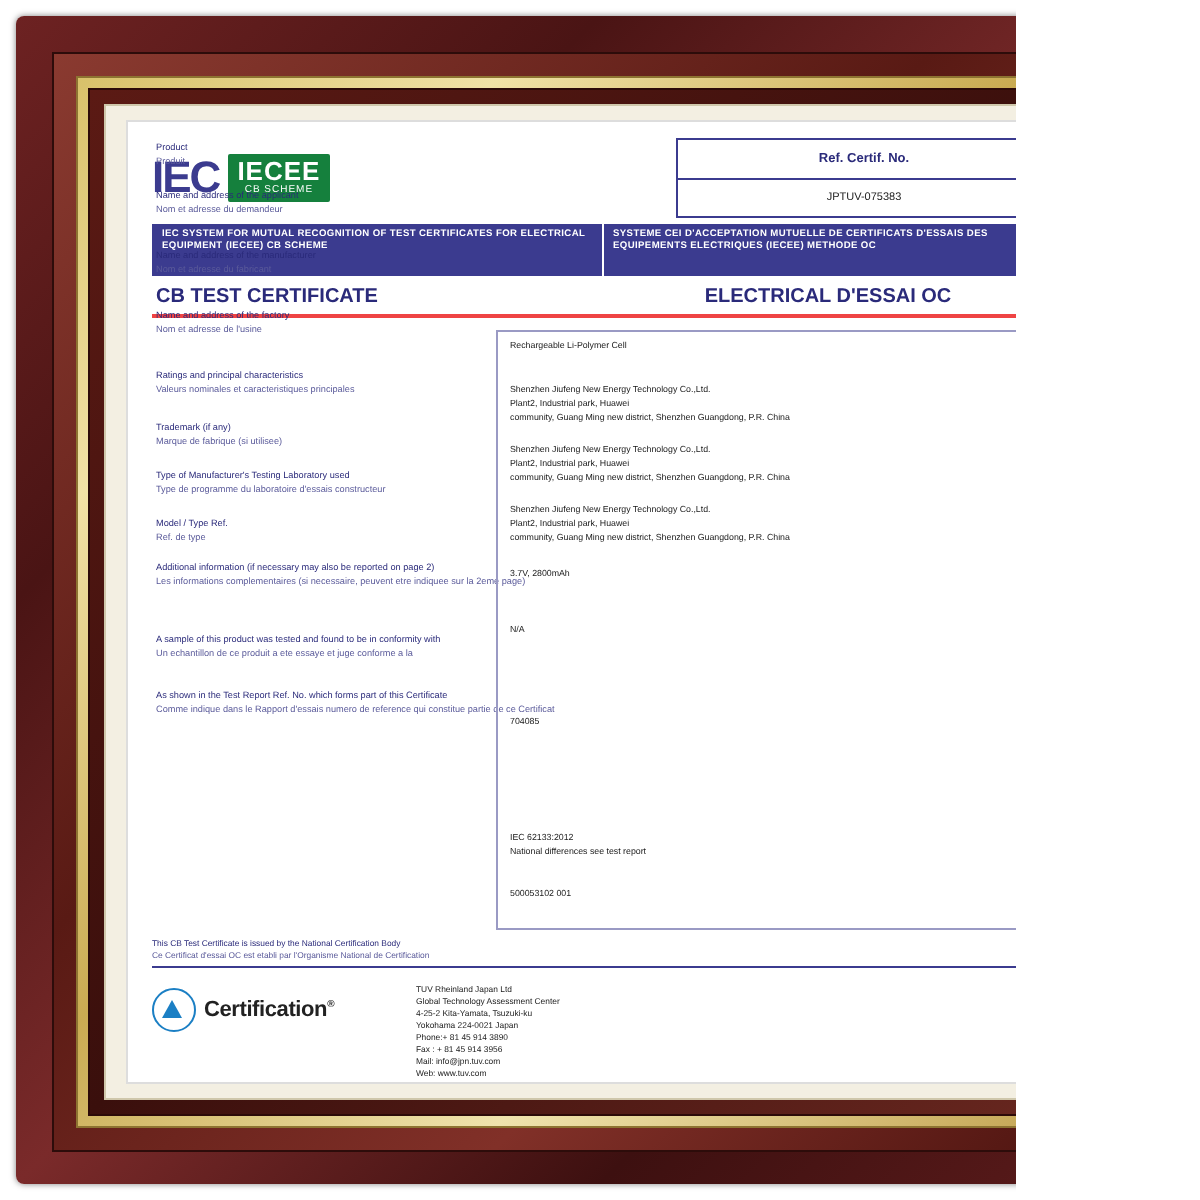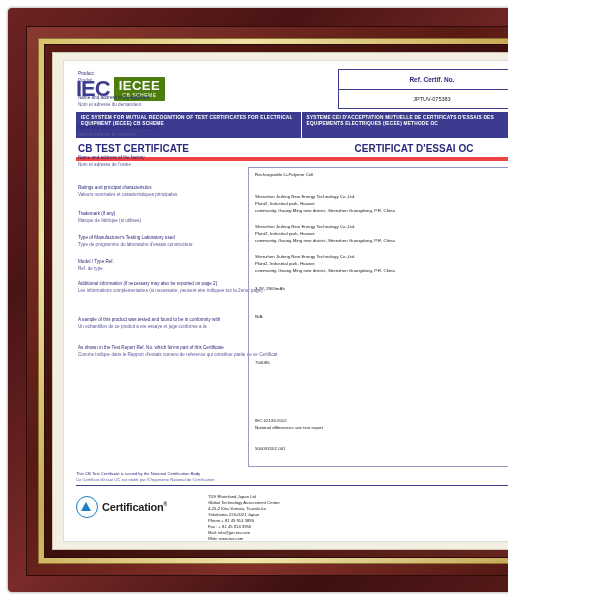--- a/index.html
+++ b/index.html
@@ -82,21 +82,21 @@
     padding-right: 6px;
   }
   .iec-word {
     color: #3b3b8f;
     font-weight: bold;
     font-size: 22px;
     letter-spacing: -1px;
     line-height: 1;
   }
   .iecee-box {
-    background: #4d7c0f;
+    background: #15803d;
     color: #ffffff;
     padding: 2px 5px 3px 5px;
     text-align: center;
     line-height: 1;
     border-radius: 1px;
   }
   .iecee-box .t1 { font-size: 13px; font-weight: bold; letter-spacing: 0.5px; }
   .iecee-box .t2 { font-size: 5px; letter-spacing: 0.5px; margin-top: 1px; }
   .ref-box {
     margin-left: auto;
@@ -138,21 +138,21 @@
     line-height: 1.35;
     font-weight: bold;
     letter-spacing: 0.2px;
   }
   .bluebar .sep { border-left: 1px solid #ffffff; }
   
   .titlerow {
     display: flex;
     margin-top: 5px;
     padding-bottom: 3px;
-    border-bottom: 4px solid #ef4444;
+    border-bottom: 2px solid #ef4444;
     justify-content: center;
   }
   .titlerow > div { flex: 1; }
   .title-en {
     font-size: 10px;
     font-weight: bold;
     color: #2a2a7a;
     padding-left: 2px;
   }
   .title-fr {
@@ -256,21 +256,21 @@
         </div>
       </div>
 
       <div class="bluebar">
         <div>IEC SYSTEM FOR MUTUAL RECOGNITION OF TEST CERTIFICATES FOR ELECTRICAL EQUIPMENT (IECEE) CB SCHEME</div>
         <div class="sep">SYSTEME CEI D'ACCEPTATION MUTUELLE DE CERTIFICATS D'ESSAIS DES EQUIPEMENTS ELECTRIQUES (IECEE) METHODE OC</div>
       </div>
 
       <div class="titlerow">
         <div class="title-en">CB TEST CERTIFICATE</div>
-        <div class="title-fr">CERTIFICAT D'ESSAI OC</div>
+        <div class="title-fr">ELECTRICAL D'ESSAI OC</div>
       </div>
 
       <div class="body">
         <div class="labels">
           <div class="lab" style="top:2px">
             <span>Product</span><br><span class="fr">Produit</span>
           </div>
           <div class="lab" style="top:26px">
             <span>Name and address of the applicant</span><br><span class="fr">Nom et adresse du demandeur</span>
           </div>

